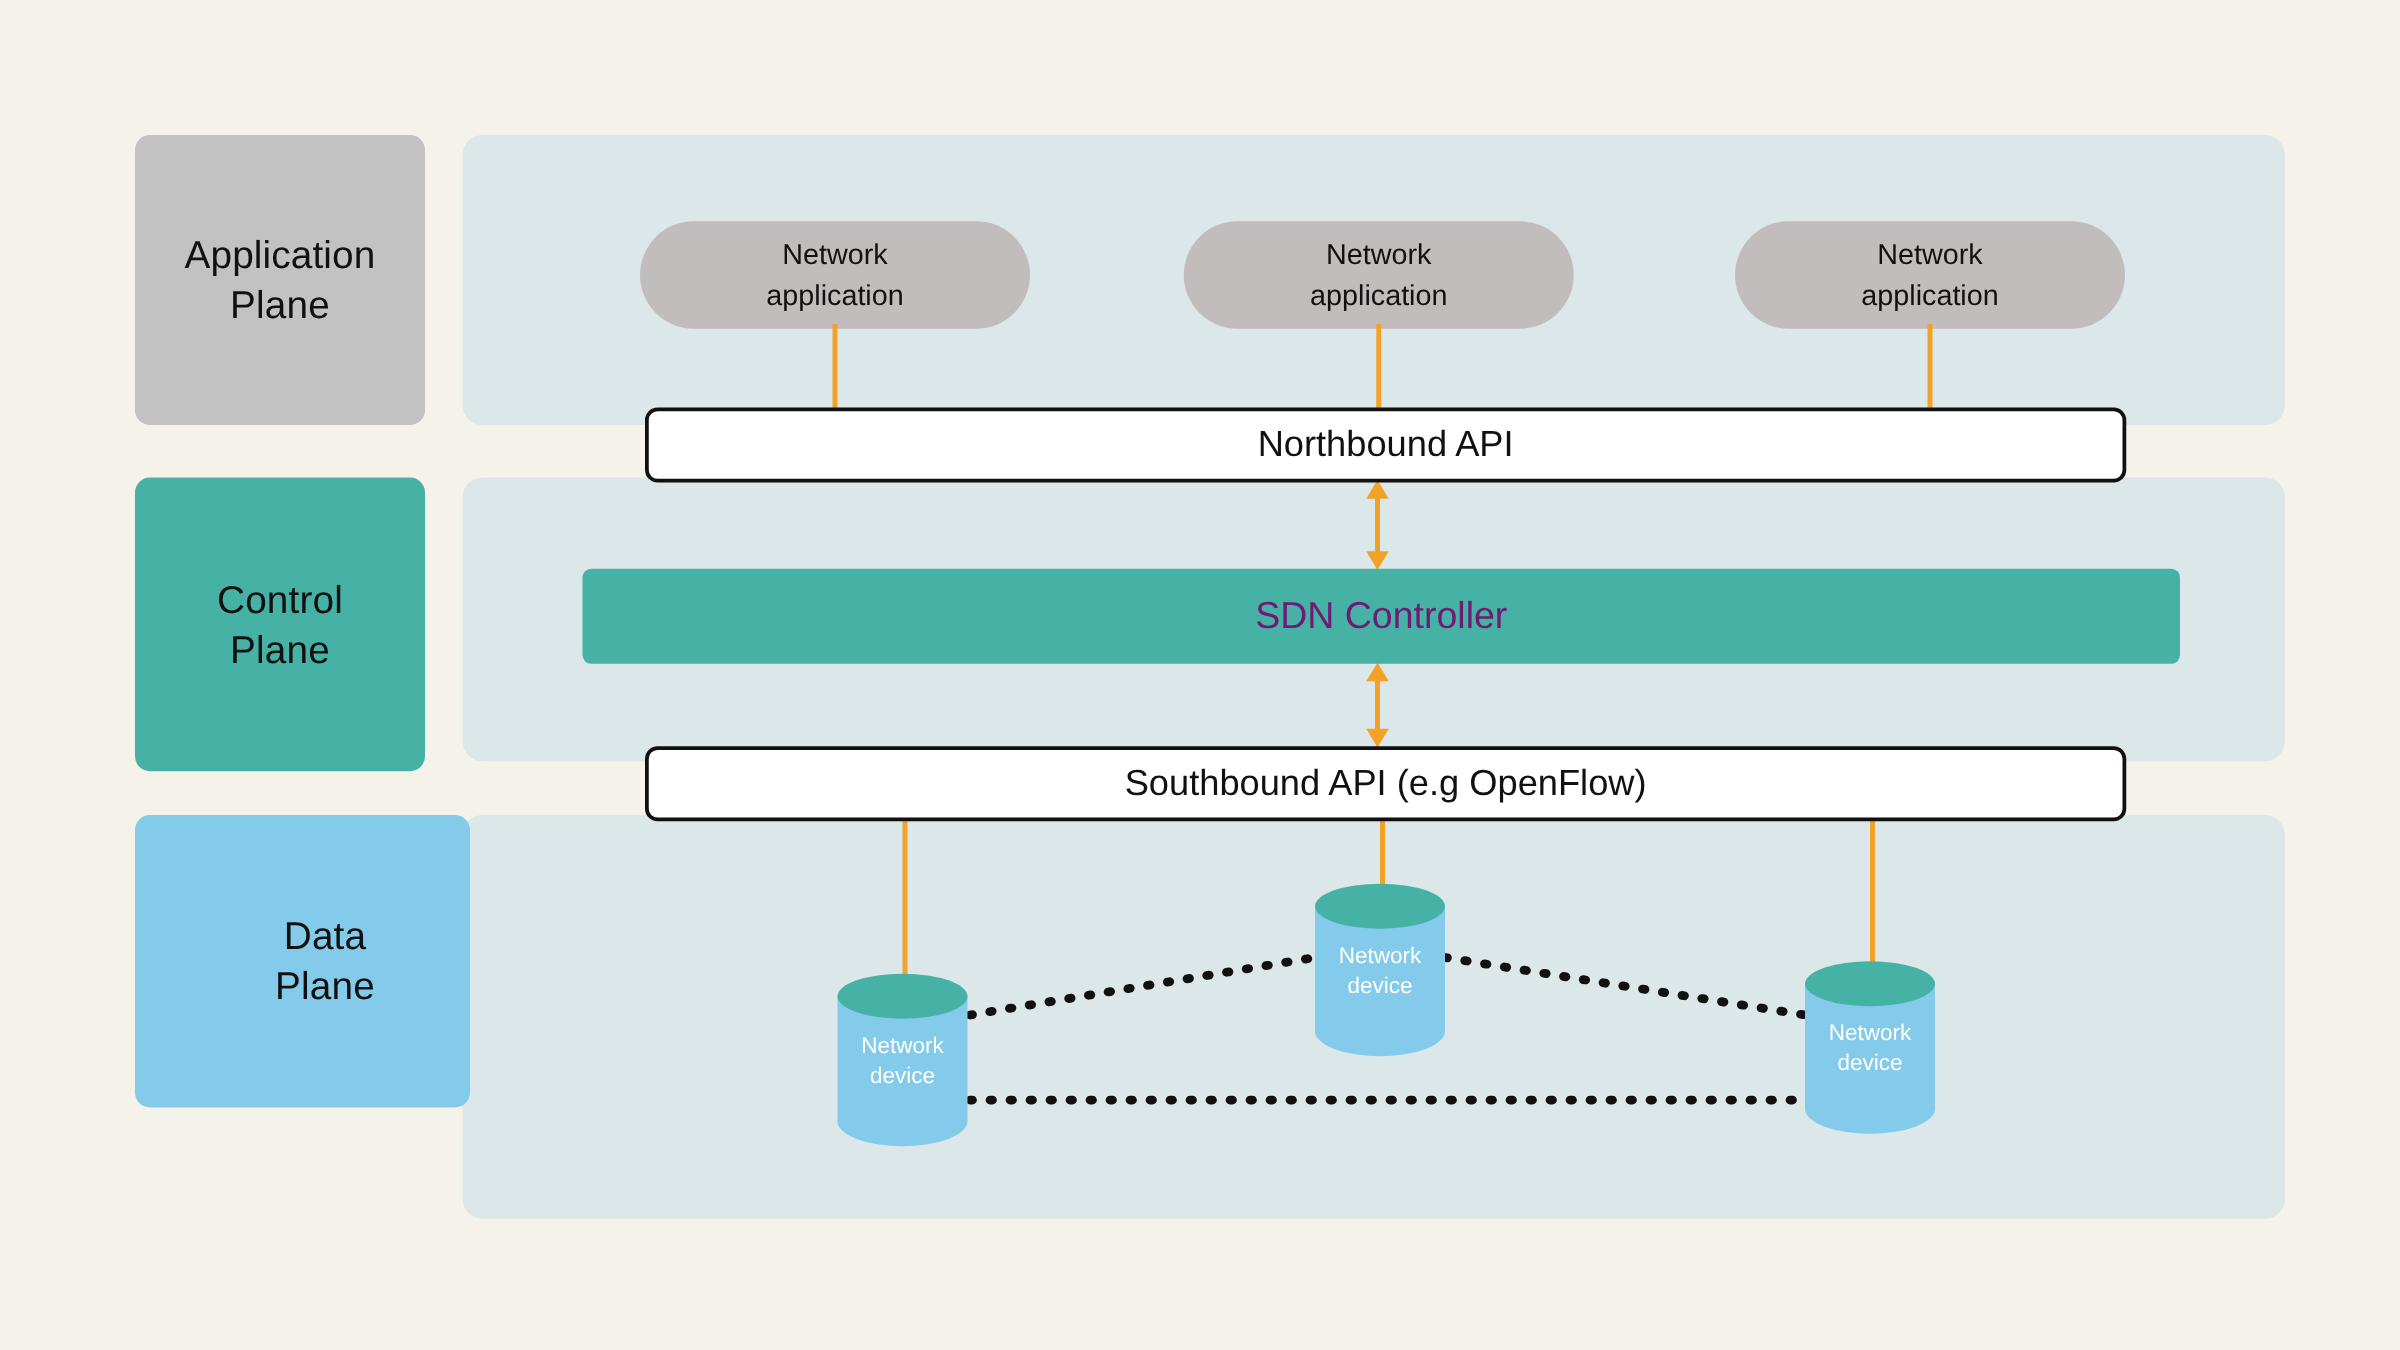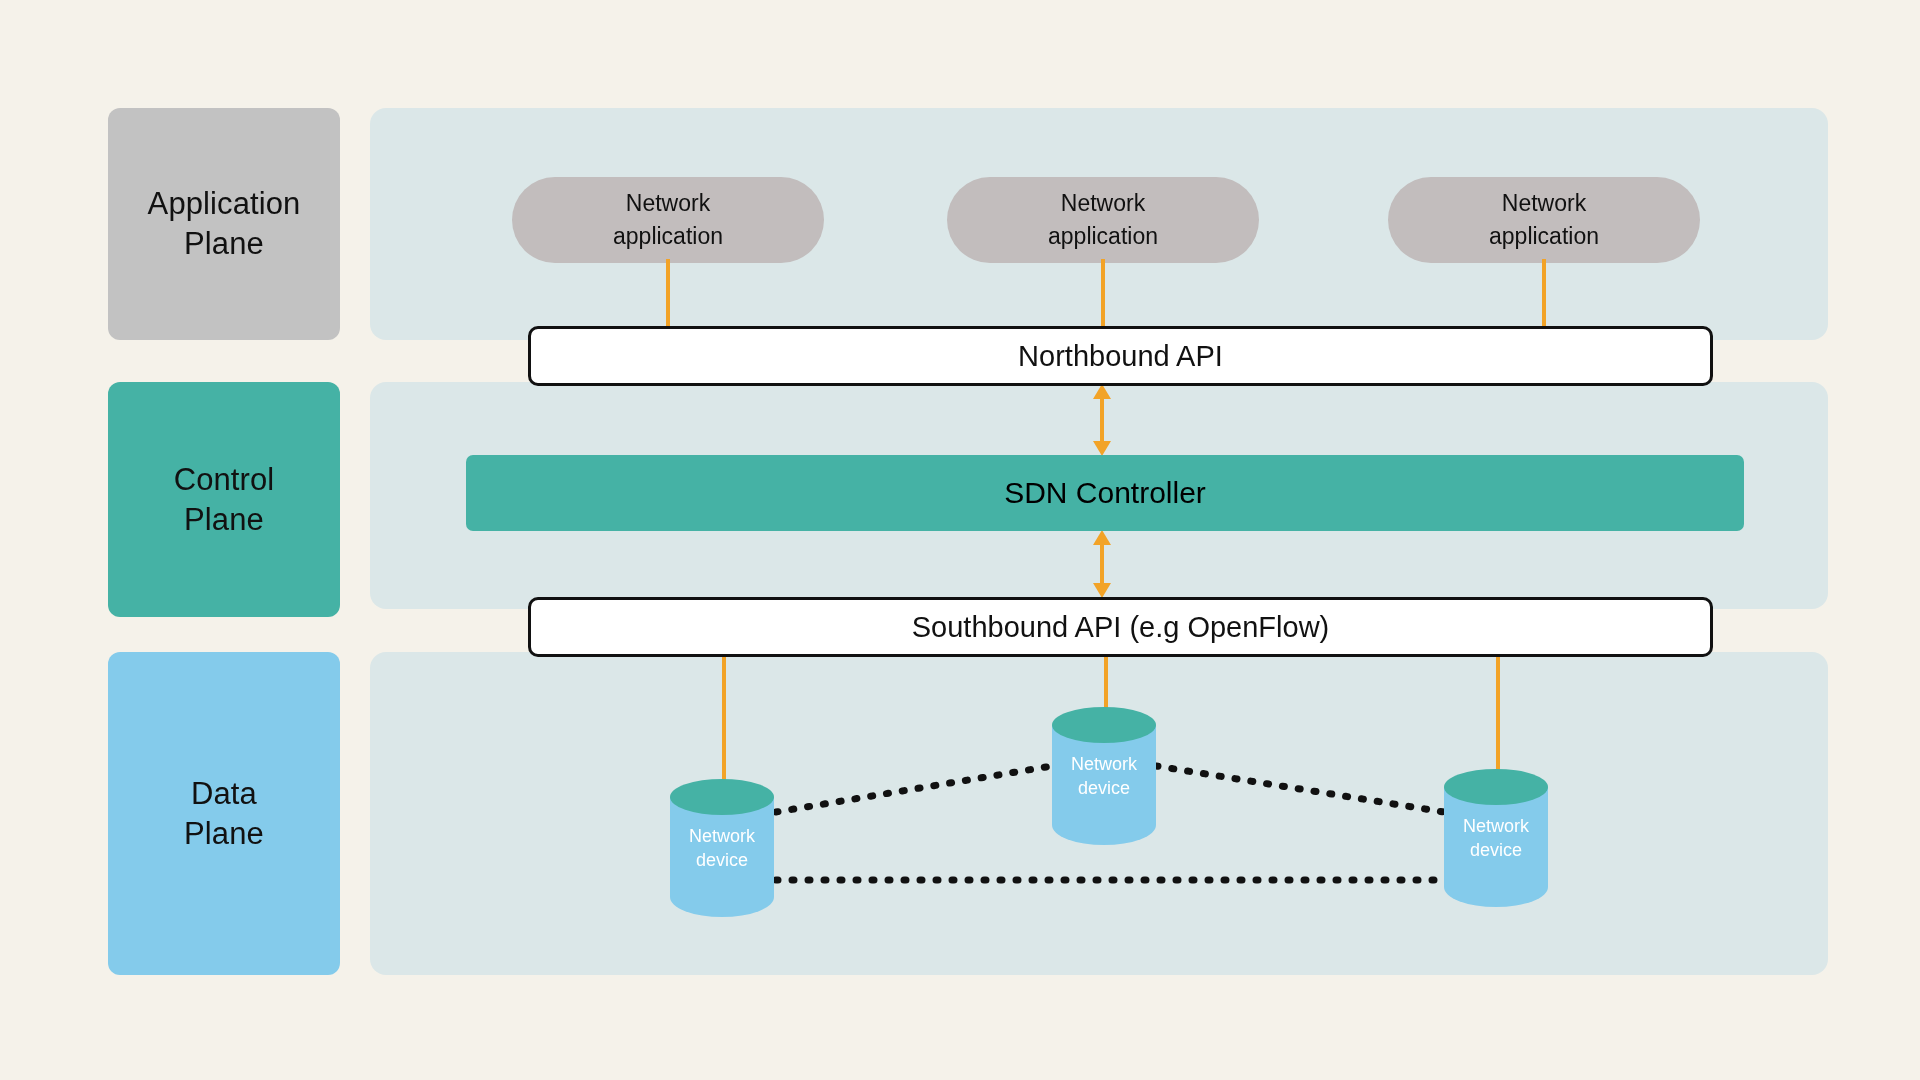--- a/index.html
+++ b/index.html
@@ -37,21 +37,21 @@
     justify-content: center;
     text-align: center;
     color: #111111;
     font-size: 31px;
     line-height: 1.28;
     letter-spacing: .1px;
     white-space: pre-line;
   }
   #plane-box-application { top: 108px; height: 232px; background: #c2c2c2; }
   #plane-box-control     { top: 382px; height: 235px; background: #45b2a5; }
-  #plane-box-data        { top: 652px; height: 323px; background: #84cbeb; }
+  #plane-box-data        { top: 652px; height: 234px; background: #84cbeb; padding-left: 36px; }
 
   
   .app-pill {
     position: absolute;
     top: 177px;
     width: 312px;
     height: 86px;
     background: #c2bdbd;
     border-radius: 43px;
     display: flex;
@@ -63,21 +63,21 @@
     line-height: 1.42;
     white-space: pre-line;
   }
   #app-pill-1 { left: 512px; }
   #app-pill-2 { left: 947px; }
   #app-pill-3 { left: 1388px; }
 
   
   .api-bar {
     position: absolute;
-    left: 528px;
+    left: 516px;
     width: 1185px;
     height: 60px;
     background: #ffffff;
     border: 3px solid #111111;
     border-radius: 10px;
     box-sizing: border-box;
     display: flex;
     align-items: center;
     justify-content: center;
     color: #111111;
@@ -92,21 +92,21 @@
     position: absolute;
     left: 466px;
     top: 455px;
     width: 1278px;
     height: 76px;
     background: #45b2a5;
     border-radius: 7px;
     display: flex;
     align-items: center;
     justify-content: center;
-    color: #000000;
+    color: #701a75;
     font-size: 30px;
     z-index: 4;
   }
 
   
   .orange-line {
     position: absolute;
     width: 4px;
     background: #f2a327;
     z-index: 2;

